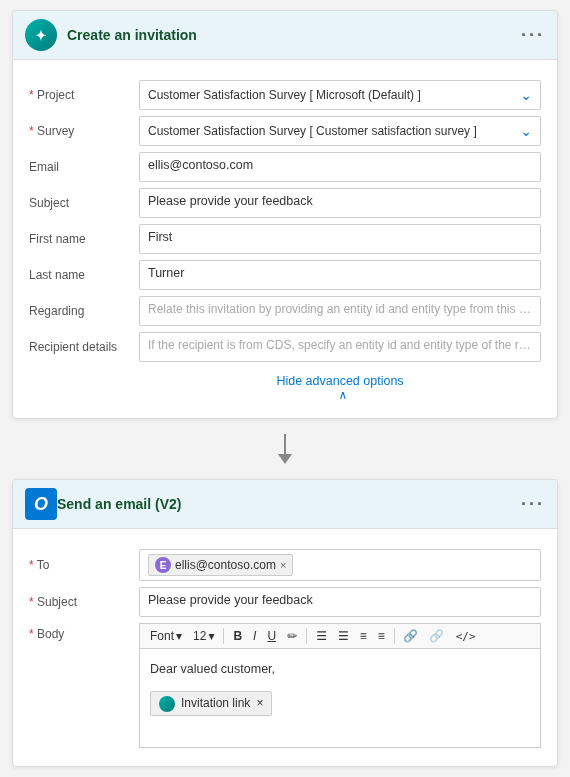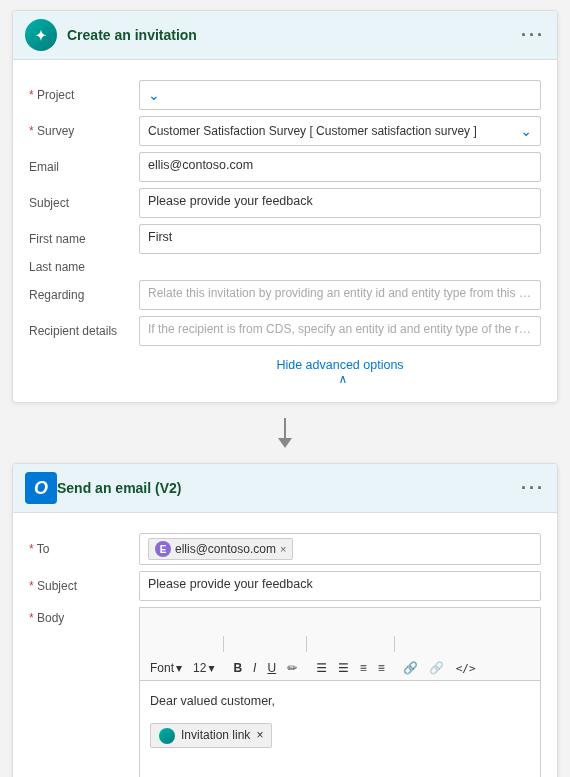--- a/index.html
+++ b/index.html
@@ -216,21 +216,20 @@
     }
 
     .toolbar-item {
       font-size: 12px;
       color: #333;
       padding: 2px 4px;
       cursor: pointer;
       border-radius: 2px;
       display: inline-flex;
       align-items: center;
-      margin-top: 48px;
     }
 
     .toolbar-divider {
       width: 1px;
       height: 16px;
       background: #ccc;
       margin: 0 2px;
     }
 
     .body-editor {
@@ -295,20 +294,21 @@
       <span class="icon-white-text" style="font-size:13px;">✦</span>
     </div>
     <span class="card-header-title">Create an invitation</span>
     <span class="card-header-menu">···</span>
   </div>
   <div class="card-body">
 
     <div class="form-row">
       <span class="form-label required">Project</span>
       <div class="form-input-dropdown">
+        <span style="font-size:12px;overflow:hidden;white-space:nowrap;text-overflow:ellipsis;max-width:340px;">Customer Satisfaction Survey [ Microsoft (Default) ]</span>
         <span class="chevron">⌄</span>
       </div>
     </div>
 
     <div class="form-row">
       <span class="form-label required">Survey</span>
       <div class="form-input-dropdown">
         <span style="font-size:12px;overflow:hidden;white-space:nowrap;text-overflow:ellipsis;max-width:340px;">Customer Satisfaction Survey [ Customer satisfaction survey ]</span>
         <span class="chevron">⌄</span>
       </div>
@@ -324,20 +324,21 @@
       <div class="form-input">Please provide your feedback</div>
     </div>
 
     <div class="form-row">
       <span class="form-label">First name</span>
       <div class="form-input">First</div>
     </div>
 
     <div class="form-row">
       <span class="form-label">Last name</span>
+      <div class="form-input">Turner</div>
     </div>
 
     <div class="form-row">
       <span class="form-label">Regarding</span>
       <div class="form-input" style="color:#aaa;font-size:12px;">Relate this invitation by providing an entity id and entity type from this CDS in t</div>
     </div>
 
     <div class="form-row">
       <span class="form-label">Recipient details</span>
       <div class="form-input" style="color:#aaa;font-size:12px;">If the recipient is from CDS, specify an entity id and entity type of the recipient</div>

